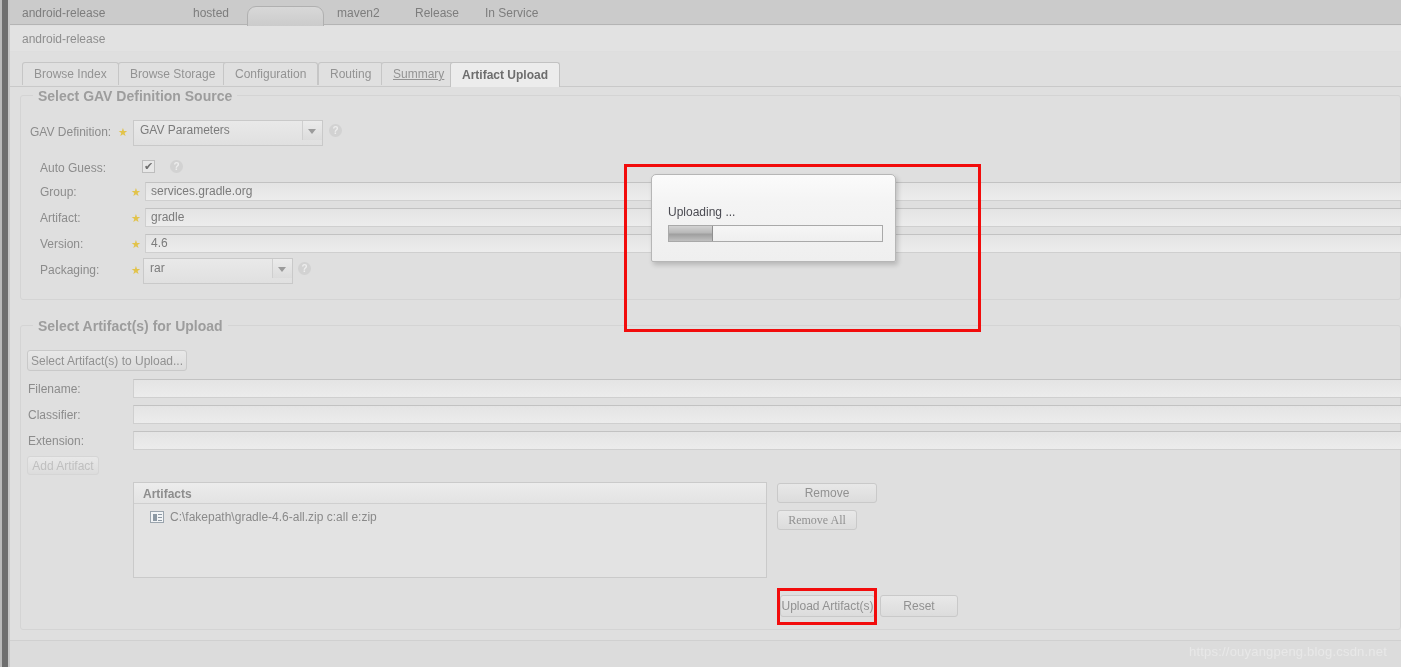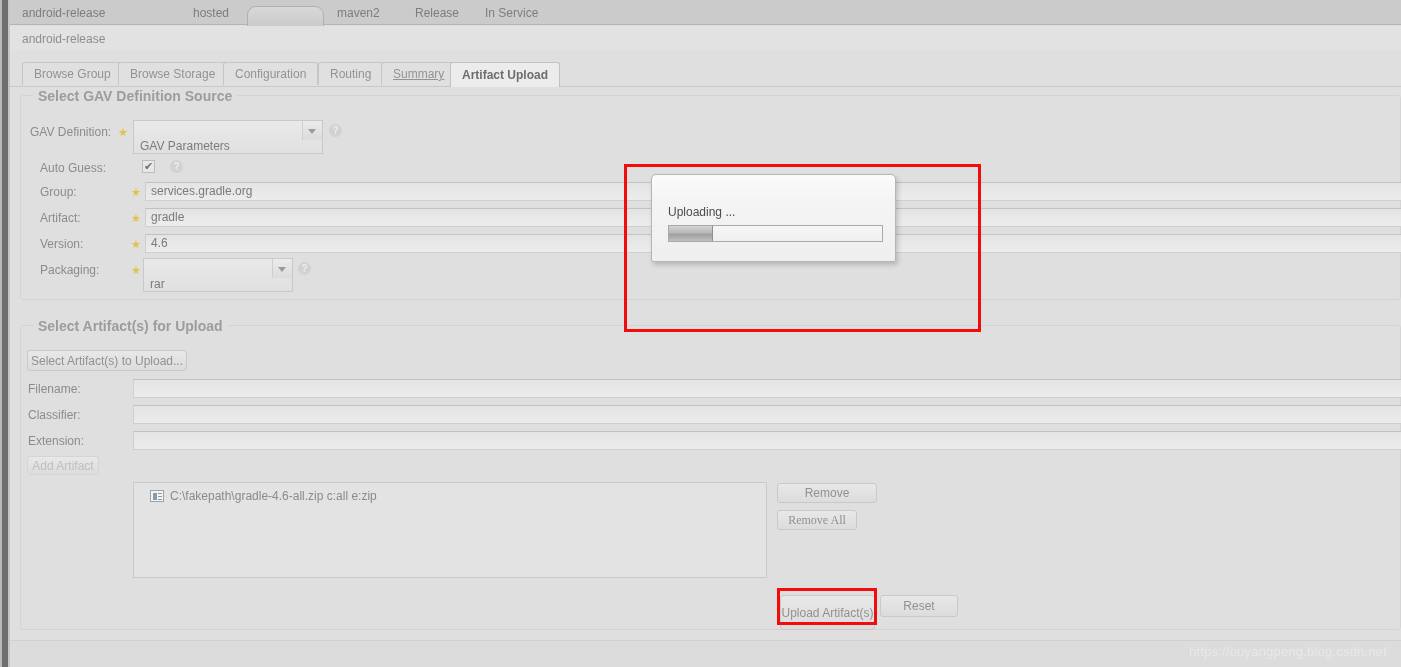--- a/index.html
+++ b/index.html
@@ -160,26 +160,26 @@
     font-size: 12px;
     color: #7b7b7b;
     padding: 0 5px;
     line-height: 17px;
     white-space: nowrap;
     overflow: hidden;
   }
   .sel {
     position: absolute;
     box-sizing: border-box;
-    height: 34px;
+    height: 26px;
     border: 1px solid #c9c9c9;
     background: linear-gradient(to bottom, #e9e9e9, #e0e0e0);
     font-size: 12px;
     color: #7b7b7b;
-    padding: 16px 22px 0 6px;
+    padding: 0 22px 0 6px;
     line-height: 19px;
     white-space: nowrap;
     overflow: hidden;
   }
   .sel .arrow {
     position: absolute;
     right: 0; top: 0;
     width: 19px; height: 19px;
     border-left: 1px solid #cfcfcf;
     background: linear-gradient(to bottom, #ebebeb, #dcdcdc);
@@ -358,21 +358,21 @@
     <span class="analyze-pill">ANALYZE</span>
   </span>
   <span class="cell c-fmt">maven2</span>
   <span class="cell c-policy">Release</span>
   <span class="cell c-status">In Service</span>
 </div>
 
 <div class="repo-title">android-release</div>
 
 <div class="tabstrip">
-  <div class="tab" style="left:12px;">Browse Group</div>
+  <div class="tab" style="left:12px;">Browse Index</div>
   <div class="tab" style="left:108px;">Browse Storage</div>
   <div class="tab" style="left:213px;">Configuration</div>
   <div class="tab" style="left:308px;">Routing</div>
   <div class="tab" style="left:371px;text-decoration:underline;">Summary</div>
   <div class="tab active" style="left:440px;">Artifact Upload</div>
 </div>
 
 <div class="fs" id="gav-fieldset">
   <span class="fs-legend">Select GAV Definition Source</span>
 </div>
@@ -420,29 +420,30 @@
 
 <span class="lbl" style="left:28px; top:408px;">Classifier:</span>
 <div class="inp" style="left:133px; top:405px; width:1282px;"></div>
 
 <span class="lbl" style="left:28px; top:434px;">Extension:</span>
 <div class="inp" style="left:133px; top:431px; width:1282px;"></div>
 
 <div class="btn disabled" style="left:27px; top:456px; width:72px; height:19px;">Add Artifact</div>
 
 <div id="artifacts-box">
+  <div id="artifacts-header">Artifacts</div>
   <div class="art-row">
     <span class="file-icon"></span>
     <span>C:\fakepath\gradle-4.6-all.zip c:all e:zip</span>
   </div>
 </div>
 
 <div class="btn" style="left:777px; top:483px; width:100px; height:20px;">Remove</div>
 <div class="btn" style="left:777px; top:510px; width:80px; height:20px;font-family:Liberation Serif, serif;">Remove All</div>
-<div class="btn" style="left:780px; top:595px; width:95px; height:35px;">Upload Artifact(s)</div>
+<div class="btn" style="left:780px; top:595px; width:95px; height:22px;">Upload Artifact(s)</div>
 <div class="btn" style="left:880px; top:595px; width:78px; height:22px;">Reset</div>
 
 <div id="upload-dialog">
   <div id="upload-dialog-title">Uploading ...</div>
   <div id="upload-progress-track">
     <div id="upload-progress-fill" style="width: 20%;"></div>
   </div>
 </div>
 
 <div class="annot" id="annot-dialog" style="border-color: rgb(242, 12, 12);"></div>

